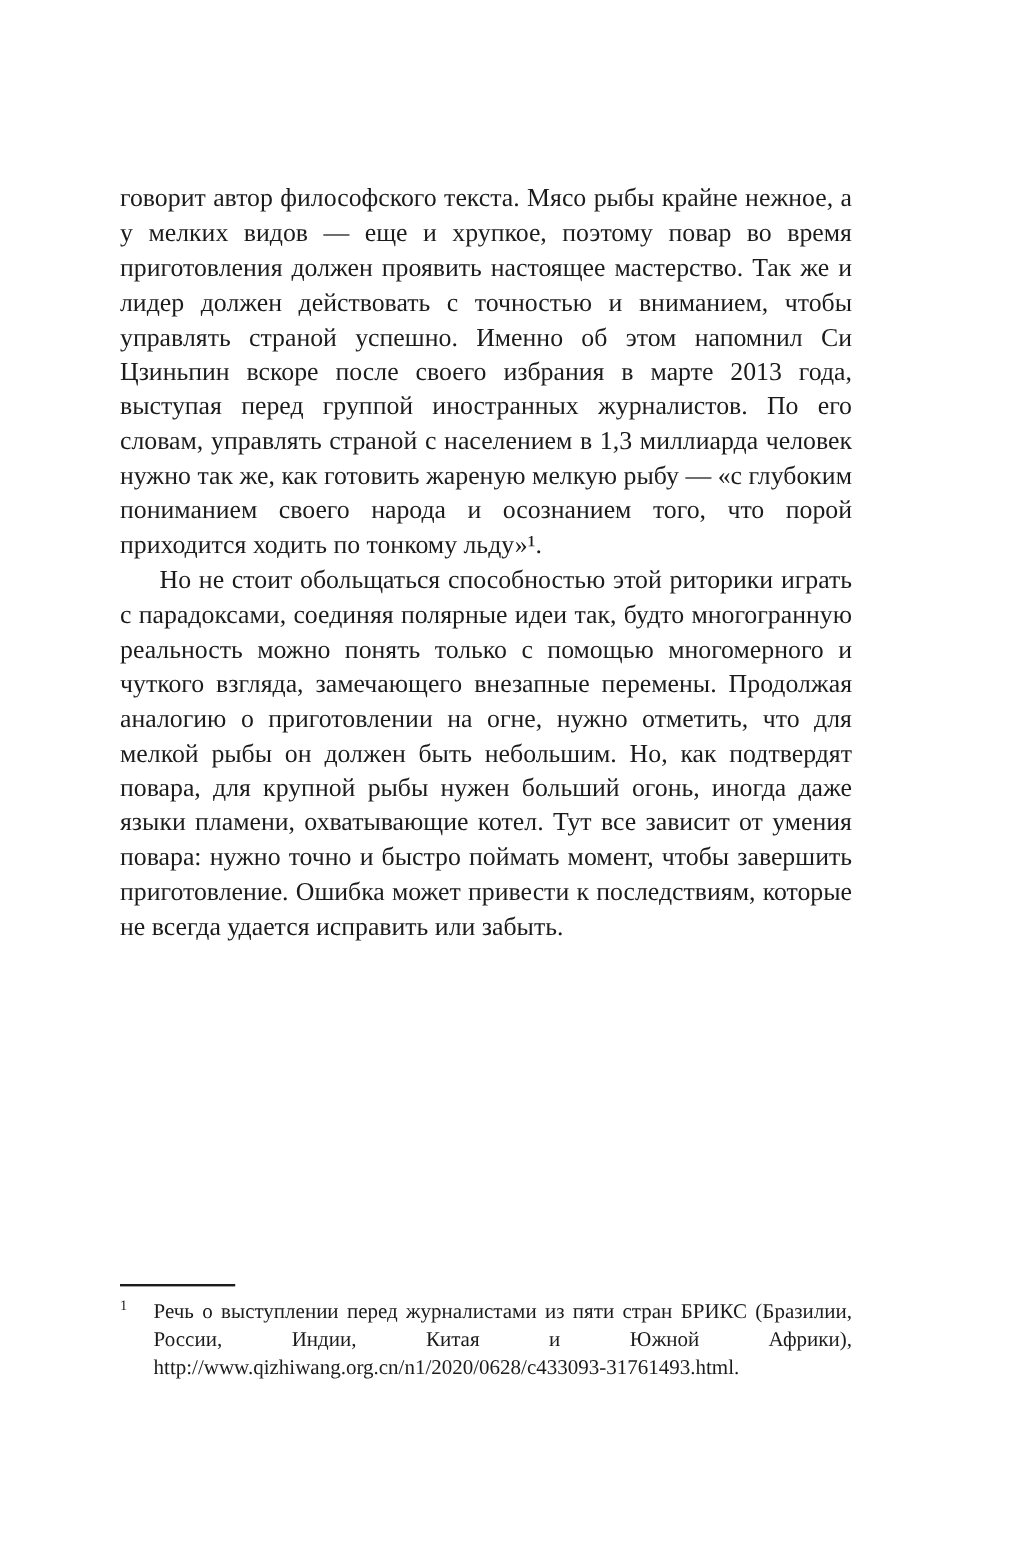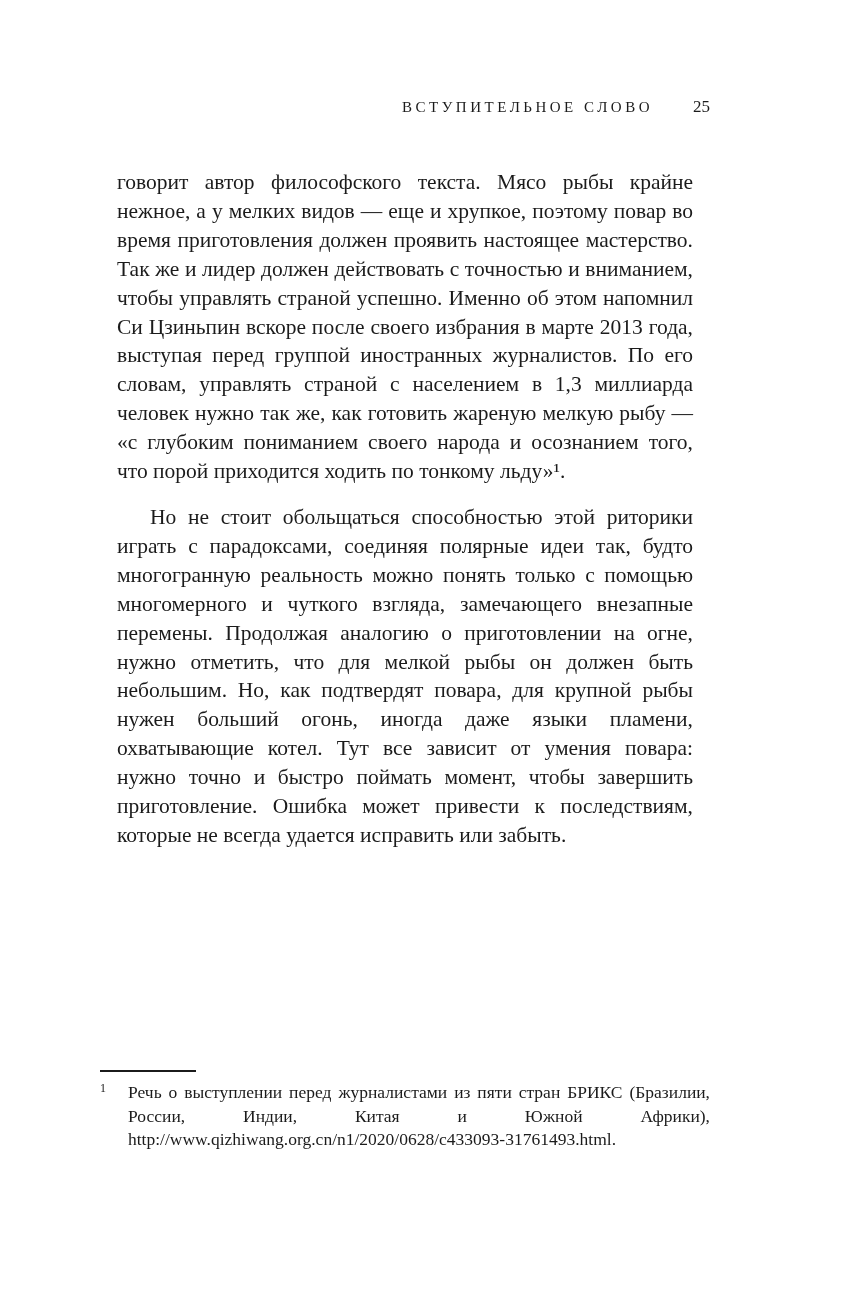--- a/index.html
+++ b/index.html
@@ -41,21 +41,21 @@
       position: absolute;
       top: 151px;
       left: 100px;
       right: 146px;
       font-size: 21.5px;
       line-height: 28.9px;
       text-align: justify;
       text-justify: inter-word;
     }
     .body-text p {
-      margin: 17px;
+      margin: 0;
       padding: 0;
     }
     .body-text p.indented {
       text-indent: 33px;
     }
     .footnote {
       position: absolute;
       top: 1070px;
       left: 100px;
       right: 146px;
@@ -86,24 +86,20 @@
       flex: 1 1 auto;
       overflow-wrap: anywhere;
       word-break: break-word;
     }
   </style>
 </head>
 <body>
 
 <div class="page">
 
-  <div class="running-head">
-    <span class="running-head-title">ВСТУПИТЕЛЬНОЕ СЛОВО</span>
-    <span class="folio">25</span>
-  </div>
 
   <div class="body-text">
     <p>говорит автор философского текста. Мясо рыбы крайне нежное, а у мелких видов — еще и хрупкое, поэтому повар во время приготовления должен проявить настоящее мастерство. Так же и лидер должен действовать с точностью и вниманием, чтобы управлять страной успешно. Именно об этом напомнил Си Цзиньпин вскоре после своего избрания в марте 2013 года, выступая перед группой иностранных журналистов. По его словам, управлять страной с населением в 1,3 миллиарда человек нужно так же, как готовить жареную мелкую рыбу — «с глубоким пониманием своего народа и осознанием того, что порой приходится ходить по тонкому льду»¹.</p>
     <p class="indented">Но не стоит обольщаться способностью этой риторики играть с парадоксами, соединяя полярные идеи так, будто многогранную реальность можно понять только с помощью многомерного и чуткого взгляда, замечающего внезапные перемены. Продолжая аналогию о приготовлении на огне, нужно отметить, что для мелкой рыбы он должен быть небольшим. Но, как подтвердят повара, для крупной рыбы нужен больший огонь, иногда даже языки пламени, охватывающие котел. Тут все зависит от умения повара: нужно точно и быстро поймать момент, чтобы завершить приготовление. Ошибка может привести к последствиям, которые не всегда удается исправить или забыть.</p>
   </div>
 
   <div class="footnote">
     <div class="footnote-rule"></div>
     <div class="footnote-body">
       <span class="footnote-marker">1</span>

